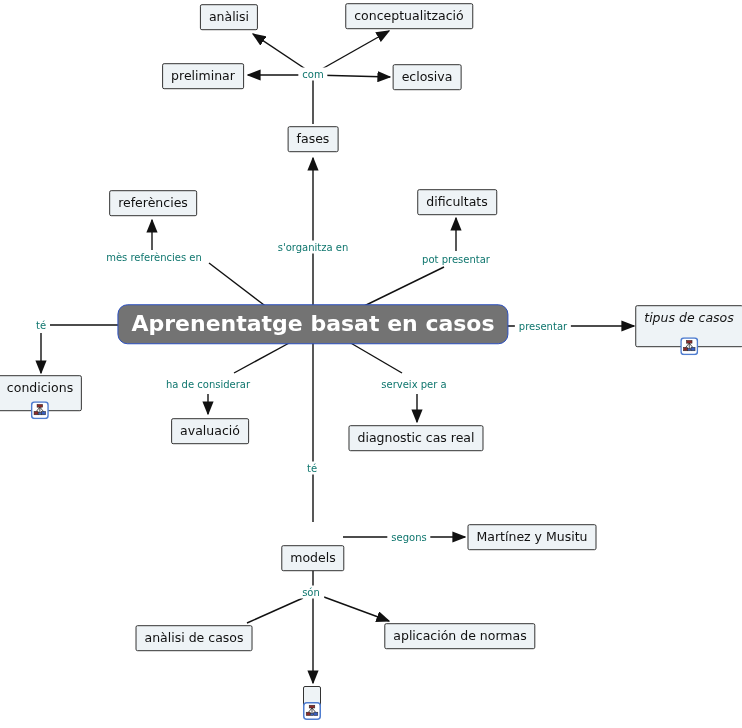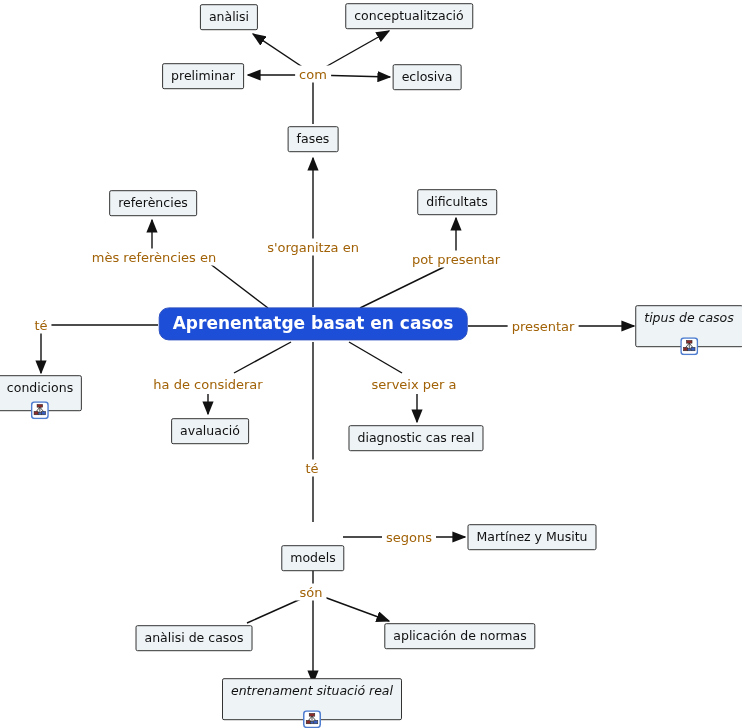--- a/index.html
+++ b/index.html
@@ -9,28 +9,28 @@
     font-family:"DejaVu Sans","Liberation Sans",sans-serif;
   }
   #edges{position:absolute;left:0;top:0;z-index:1;}
   .node{
     position:absolute;transform:translate(-50%,-50%);
     background:#eef3f6;border:1px solid #333333;border-radius:2px;
     padding:4px 8px;font-size:12.5px;color:#111111;
     white-space:nowrap;text-align:center;z-index:3;line-height:1.25;
   }
   .node.main{
-    background:#1d4ed8;border:1px solid #2b4fc0;color:#ffffff;
-    font-weight:bold;font-size:17px;padding:5px 13px;border-radius:10px;z-index:3;
+    background:#737373;border:1px solid #2b4fc0;color:#ffffff;
+    font-weight:bold;font-size:22px;padding:5px 13px;border-radius:10px;z-index:3;
   }
   .node.pad-b{padding-bottom:14px;}
   .node.pad-b2{padding-bottom:20px;font-style:italic;}
   .link-label{
     position:absolute;transform:translate(-50%,-50%);
-    background:#ffffff;padding:1px 4px;font-size:13px;color:#a16207;
+    background:#ffffff;padding:1px 4px;font-size:10px;color:#0f766e;
     white-space:nowrap;z-index:2;
   }
   .res-icon{
     position:absolute;left:50%;bottom:-9px;transform:translateX(-50%);
     width:18px;height:18px;z-index:4;display:block;cursor:pointer;
   }
   .res-icon svg{display:block;}
 </style>
 </head>
 <body>
@@ -118,21 +118,20 @@
 </div>
 
 <div class="node" style="left:210px;top:431px">avaluació</div>
 <div class="node" style="left:416px;top:438px">diagnostic cas real</div>
 <div class="node" style="left:313px;top:558px">models</div>
 <div class="node" style="left:532px;top:537px">Martínez y Musitu</div>
 <div class="node" style="left:194px;top:638px">anàlisi de casos</div>
 <div class="node" style="left:460px;top:636px">aplicación de normas</div>
 
 <div class="node pad-b2" style="left:312px;top:699px">
-  <span>entrenament situació real</span>
   <span class="res-icon">
     <svg width="18" height="18" viewBox="0 0 18 18">
       <rect x="0.75" y="0.75" width="16.5" height="16.5" rx="3" fill="#ffffff" stroke="#4f7dd0" stroke-width="1.5"></rect>
       <path d="M9 6 L5.2 10.5 M9 6 L12.8 10.5 M9 6 L9 11.5" stroke="#222222" stroke-width="0.8"></path>
       <rect x="6.2" y="3.2" width="5.6" height="2.8" fill="#8b2a2a" stroke="#222222" stroke-width="0.5"></rect>
       <rect x="3.2" y="10.2" width="4" height="3.4" fill="#8b2a2a" stroke="#222222" stroke-width="0.5"></rect>
       <rect x="10.8" y="10.2" width="4" height="3.4" fill="#3a5fc0" stroke="#222222" stroke-width="0.5"></rect>
       <rect x="7.5" y="11.2" width="3" height="2.4" fill="#3a5fc0" stroke="#222222" stroke-width="0.5"></rect>
     </svg>
   </span>

